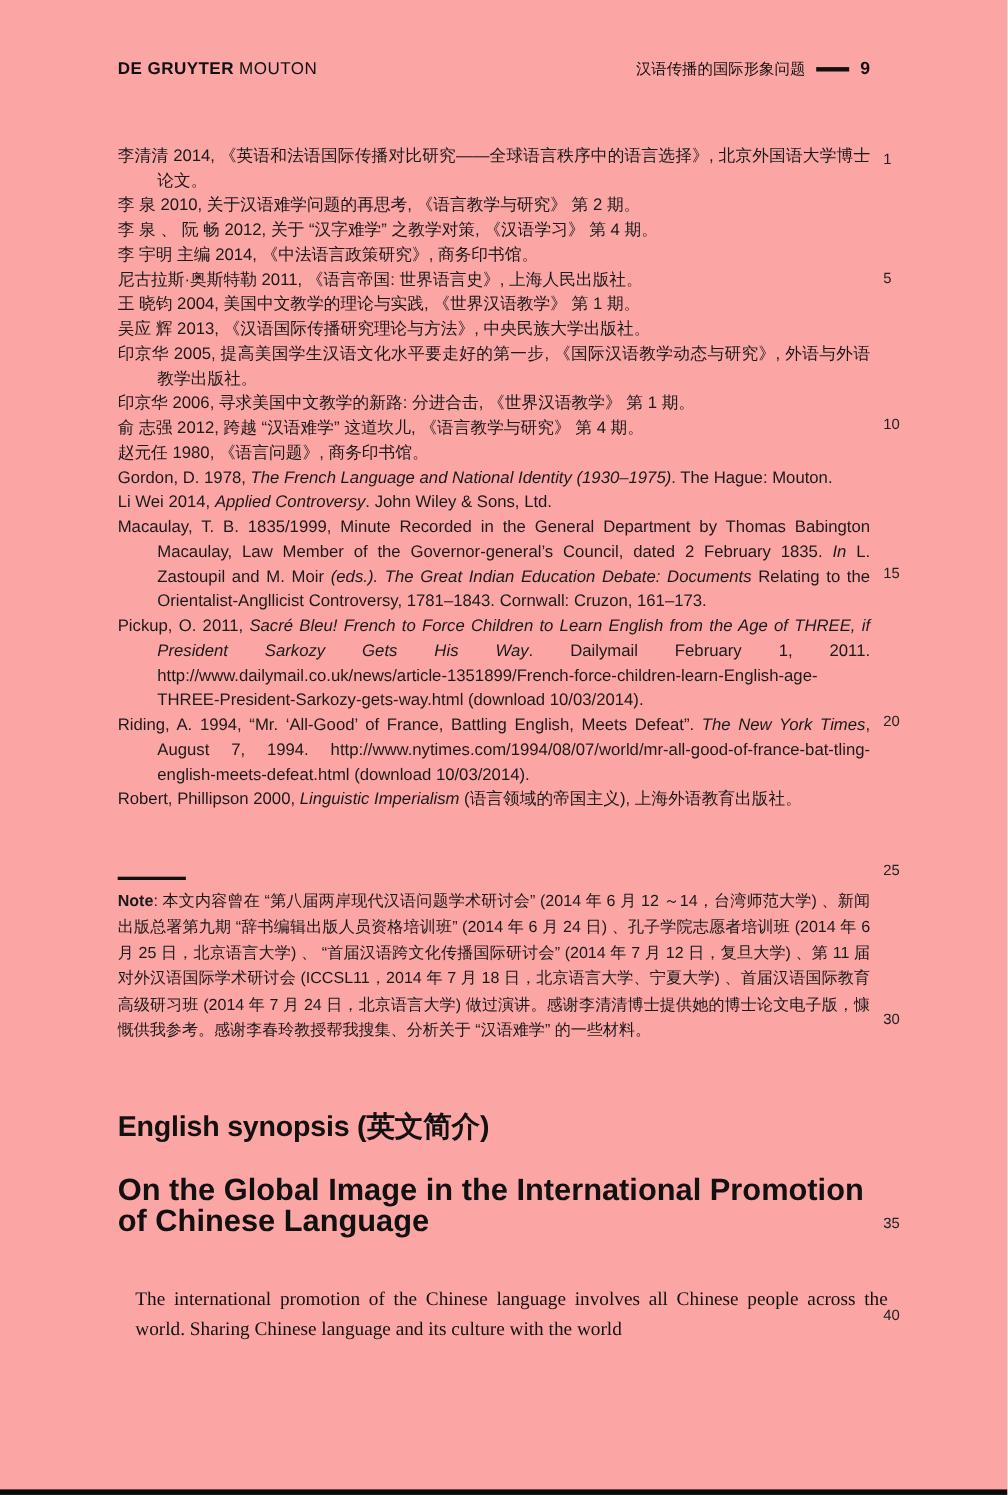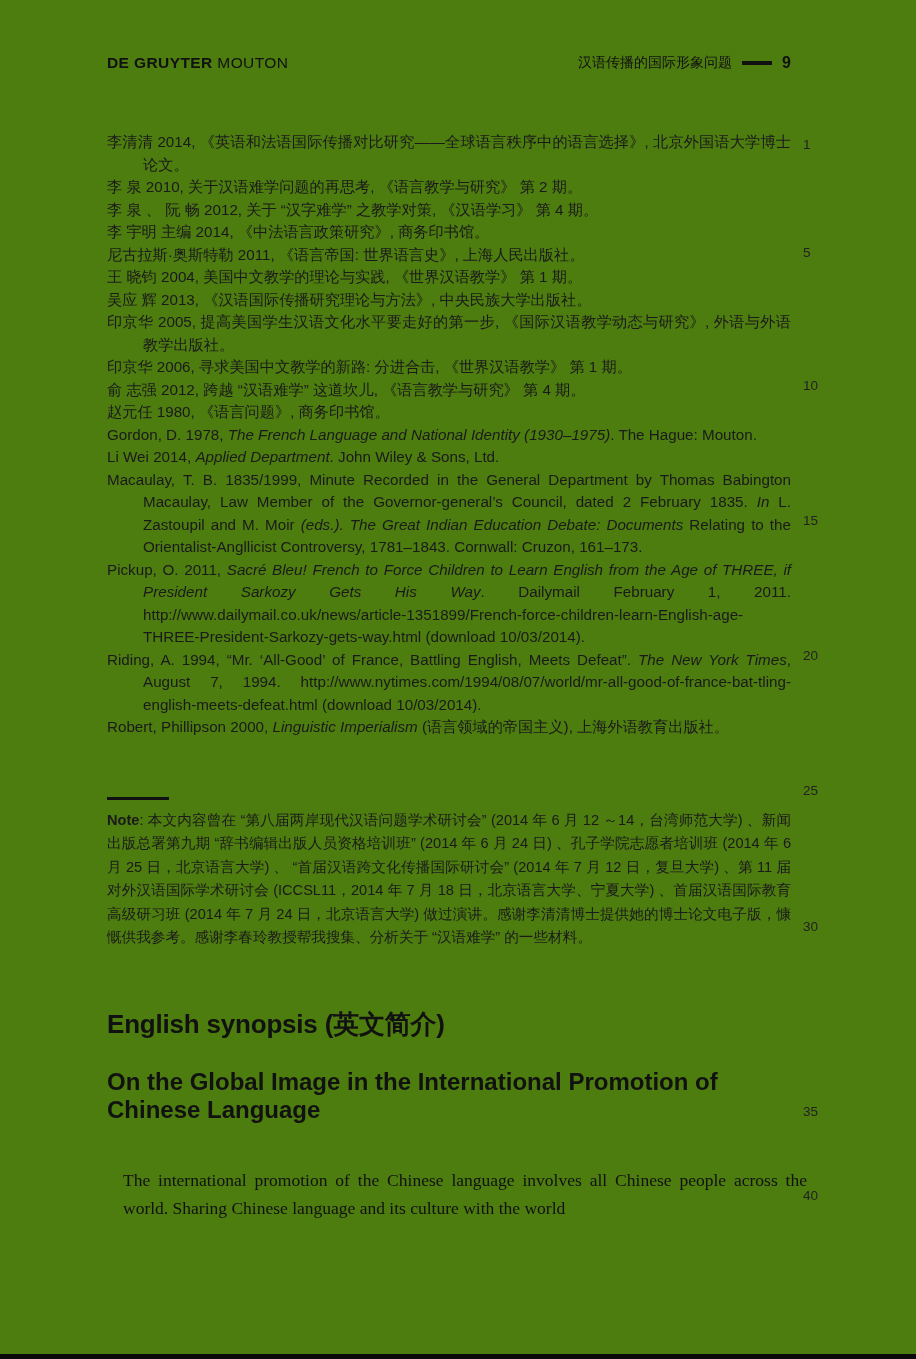--- a/index.html
+++ b/index.html
@@ -1,20 +1,20 @@
 <!DOCTYPE html>
 <html><head>
 <meta charset="utf-8">
 <style>
   html, body { margin: 0; padding: 0; background: #ffffff; }
   .page {
     position: relative;
     width: 916px;
     height: 1359px;
-    background: #4d7c0f;
+    background: #fca5a5;
     font-family: "Liberation Sans", sans-serif;
     color: #1a1a1a;
     overflow: hidden;
   }
 
   
   .page-header {
     position: absolute;
     top: 54px;
     left: 107px;
@@ -86,21 +86,21 @@
     font-weight: 700;
     color: #111;
     letter-spacing: -0.2px;
   }
   .synopsis-subheading {
     position: absolute;
     top: 1068px;
     left: 107px;
     width: 684px;
     margin: 0;
-    font-size: 24px;
+    font-size: 28px;
     font-weight: 700;
     line-height: 28px;
     color: #111;
   }
   .synopsis-para {
     position: absolute;
     top: 1151px;
     left: 107px;
     width: 684px;
     margin: 16px;
@@ -152,21 +152,21 @@
       <p class="ref"><span>李 泉 、 阮 畅 2012, 关于 “汉字难学” 之教学对策, 《汉语学习》 第 4 期。</span></p>
       <p class="ref"><span>李 宇明 主编 2014, 《中法语言政策研究》, 商务印书馆。</span></p>
       <p class="ref"><span>尼古拉斯·奥斯特勒 2011, 《语言帝国: 世界语言史》, 上海人民出版社。</span></p>
       <p class="ref"><span>王 晓钧 2004, 美国中文教学的理论与实践, 《世界汉语教学》 第 1 期。</span></p>
       <p class="ref"><span>吴应 辉 2013, 《汉语国际传播研究理论与方法》, 中央民族大学出版社。</span></p>
       <p class="ref"><span>印京华 2005, 提高美国学生汉语文化水平要走好的第一步, 《国际汉语教学动态与研究》, 外语与外语教学出版社。</span></p>
       <p class="ref"><span>印京华 2006, 寻求美国中文教学的新路: 分进合击, 《世界汉语教学》 第 1 期。</span></p>
       <p class="ref"><span>俞 志强 2012, 跨越 “汉语难学” 这道坎儿, 《语言教学与研究》 第 4 期。</span></p>
       <p class="ref"><span>赵元任 1980, 《语言问题》, 商务印书馆。</span></p>
       <p class="ref"><span>Gordon, D. 1978, </span><span style="font-style: italic;">The French Language and National Identity (1930–1975)</span><span>. The Hague: Mouton.</span></p>
-      <p class="ref"><span>Li Wei 2014, </span><span style="font-style: italic;">Applied Department</span><span>. John Wiley &amp; Sons, Ltd.</span></p>
+      <p class="ref"><span>Li Wei 2014, </span><span style="font-style: italic;">Applied Controversy</span><span>. John Wiley &amp; Sons, Ltd.</span></p>
       <p class="ref"><span>Macaulay, T. B. 1835/1999, Minute Recorded in the General Department by Thomas Babington Macaulay, Law Member of the Governor-general’s Council, dated 2 February 1835. </span><span style="font-style: italic;">In</span><span> L. Zastoupil and M. Moir </span><span style="font-style: italic;">(eds.).</span><span> </span><span style="font-style: italic;">The Great Indian Education Debate: Documents</span><span> Relating to the Orientalist-Angllicist Controversy, 1781–1843. Cornwall: Cruzon, 161–173.</span></p>
       <p class="ref"><span>Pickup, O. 2011, </span><span style="font-style: italic;">Sacré Bleu! French to Force Children to Learn English from the Age of THREE, if President Sarkozy Gets His Way</span><span>. Dailymail February 1, 2011. http://www.dailymail.co.uk/news/article-1351899/French-force-children-learn-English-age-THREE-President-Sarkozy-gets-way.html (download 10/03/2014).</span></p>
       <p class="ref"><span>Riding, A. 1994, “Mr. ‘All-Good’ of France, Battling English, Meets Defeat”. </span><span style="font-style: italic;">The New York Times</span><span>, August 7, 1994. http://www.nytimes.com/1994/08/07/world/mr-all-good-of-france-bat-tling-english-meets-defeat.html (download 10/03/2014).</span></p>
       <p class="ref"><span>Robert, Phillipson 2000, </span><span style="font-style: italic;">Linguistic Imperialism</span><span> (语言领域的帝国主义), 上海外语教育出版社。</span></p>
     </div>
 
   <div class="note-rule"></div>
   <p class="note"><span class="note-label">Note</span><span>: 本文内容曾在 “第八届两岸现代汉语问题学术研讨会” (2014 年 6 月 12 ～14，台湾师范大学) 、新闻出版总署第九期 “辞书编辑出版人员资格培训班” (2014 年 6 月 24 日) 、孔子学院志愿者培训班 (2014 年 6 月 25 日，北京语言大学) 、 “首届汉语跨文化传播国际研讨会” (2014 年 7 月 12 日，复旦大学) 、第 11 届对外汉语国际学术研讨会 (ICCSL11，2014 年 7 月 18 日，北京语言大学、宁夏大学) 、首届汉语国际教育高级研习班 (2014 年 7 月 24 日，北京语言大学) 做过演讲。感谢李清清博士提供她的博士论文电子版，慷慨供我参考。感谢李春玲教授帮我搜集、分析关于 “汉语难学” 的一些材料。</span></p>
 
   <h1 class="synopsis-heading">English synopsis (英文简介)</h1>

